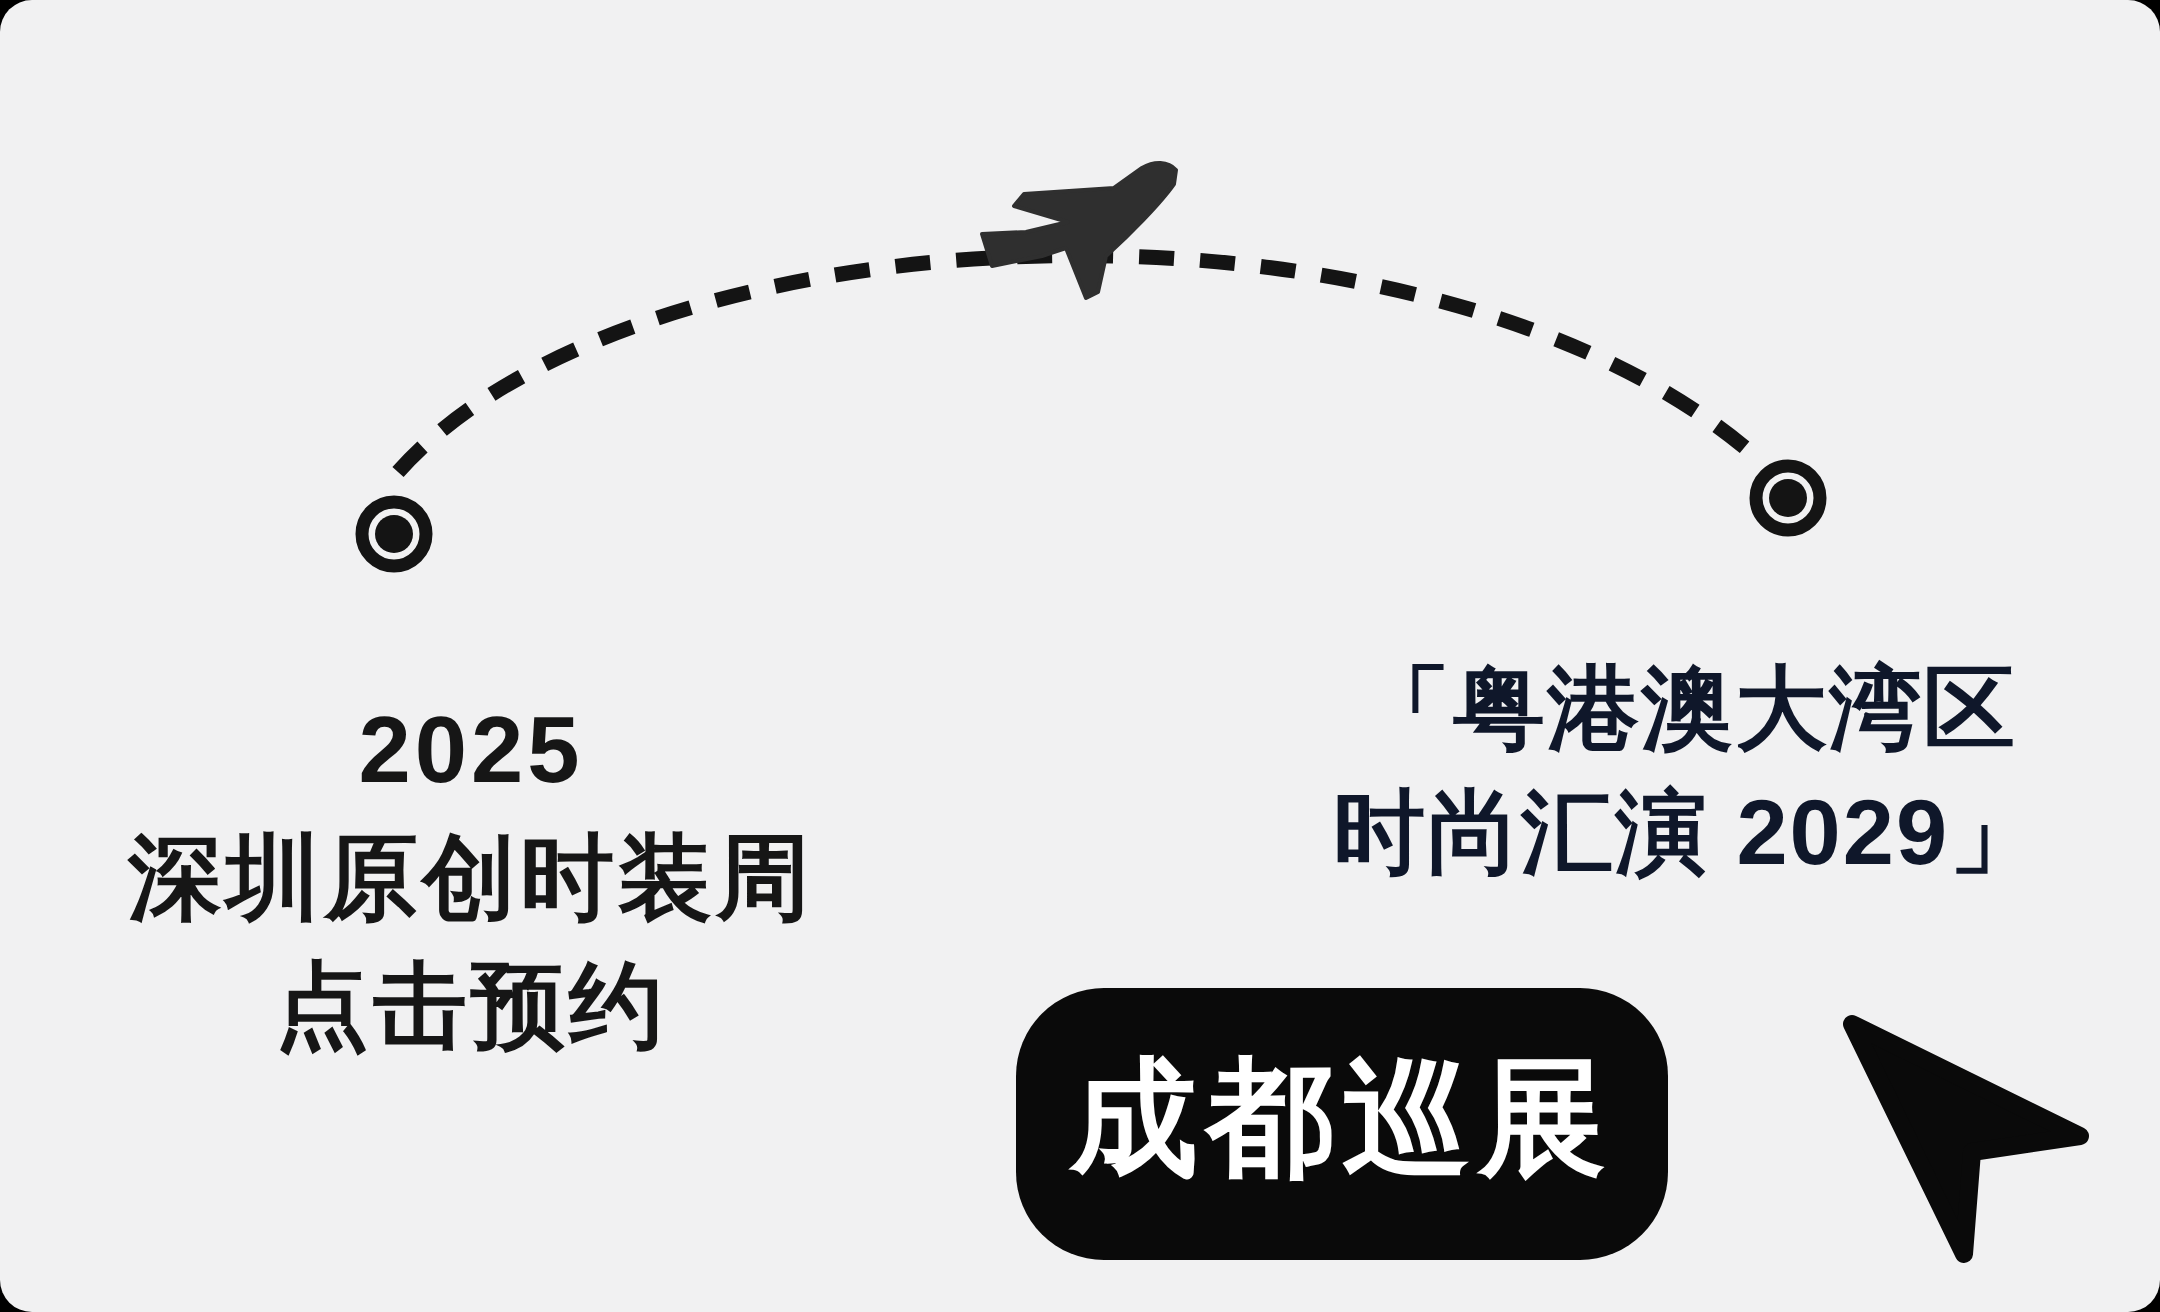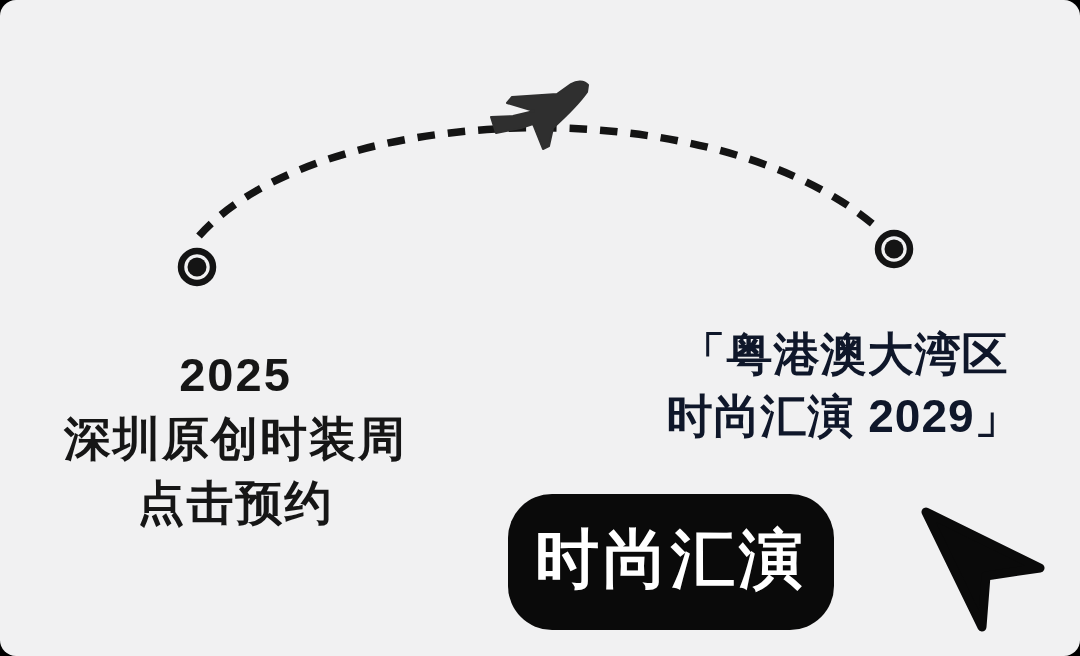--- a/index.html
+++ b/index.html
@@ -126,21 +126,21 @@
       <div>深圳原创时装周</div>
       <div>点击预约</div>
     </div>
 
     <div class="destination-label">
       <div>「粤港澳大湾区</div>
       <div>时尚汇演 2029」</div>
     </div>
 
     <button class="cta">
-      <span>时尚汇演</span>
+      <span>成都巡展</span>
     </button>
 
     <svg class="cursor-svg" viewBox="905 492 160 160" aria-hidden="true">
       <polygon points="926,512 1040,568 986,576 982,627" fill="#0a0a0a" stroke="#0a0a0a" stroke-width="9" stroke-linejoin="round"></polygon>
     </svg>
 
   </div>
 </div>
 
 </body></html>

